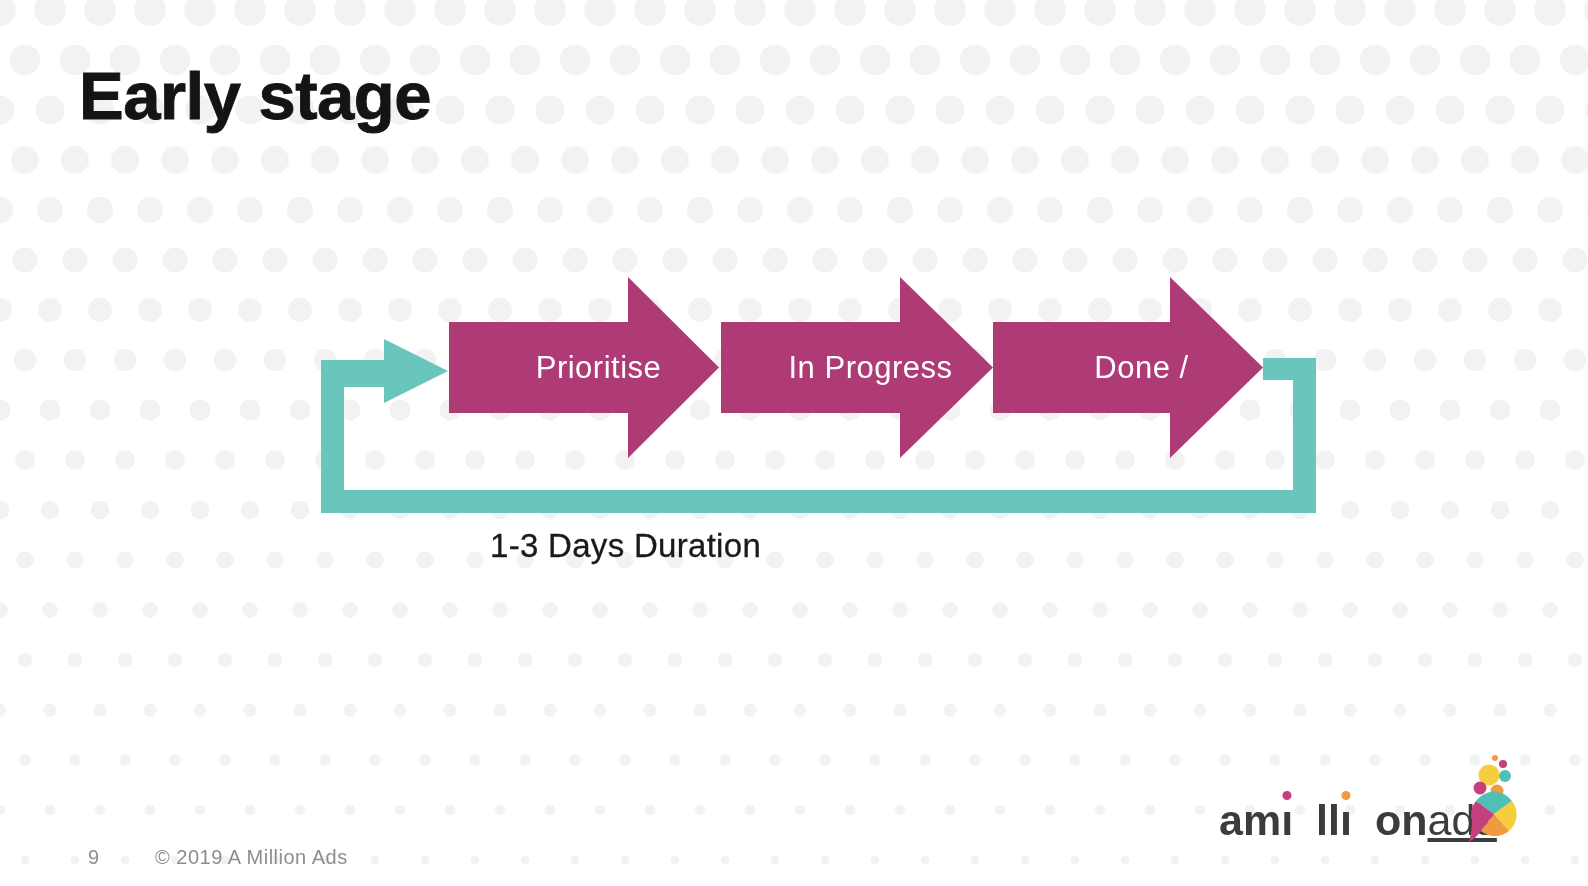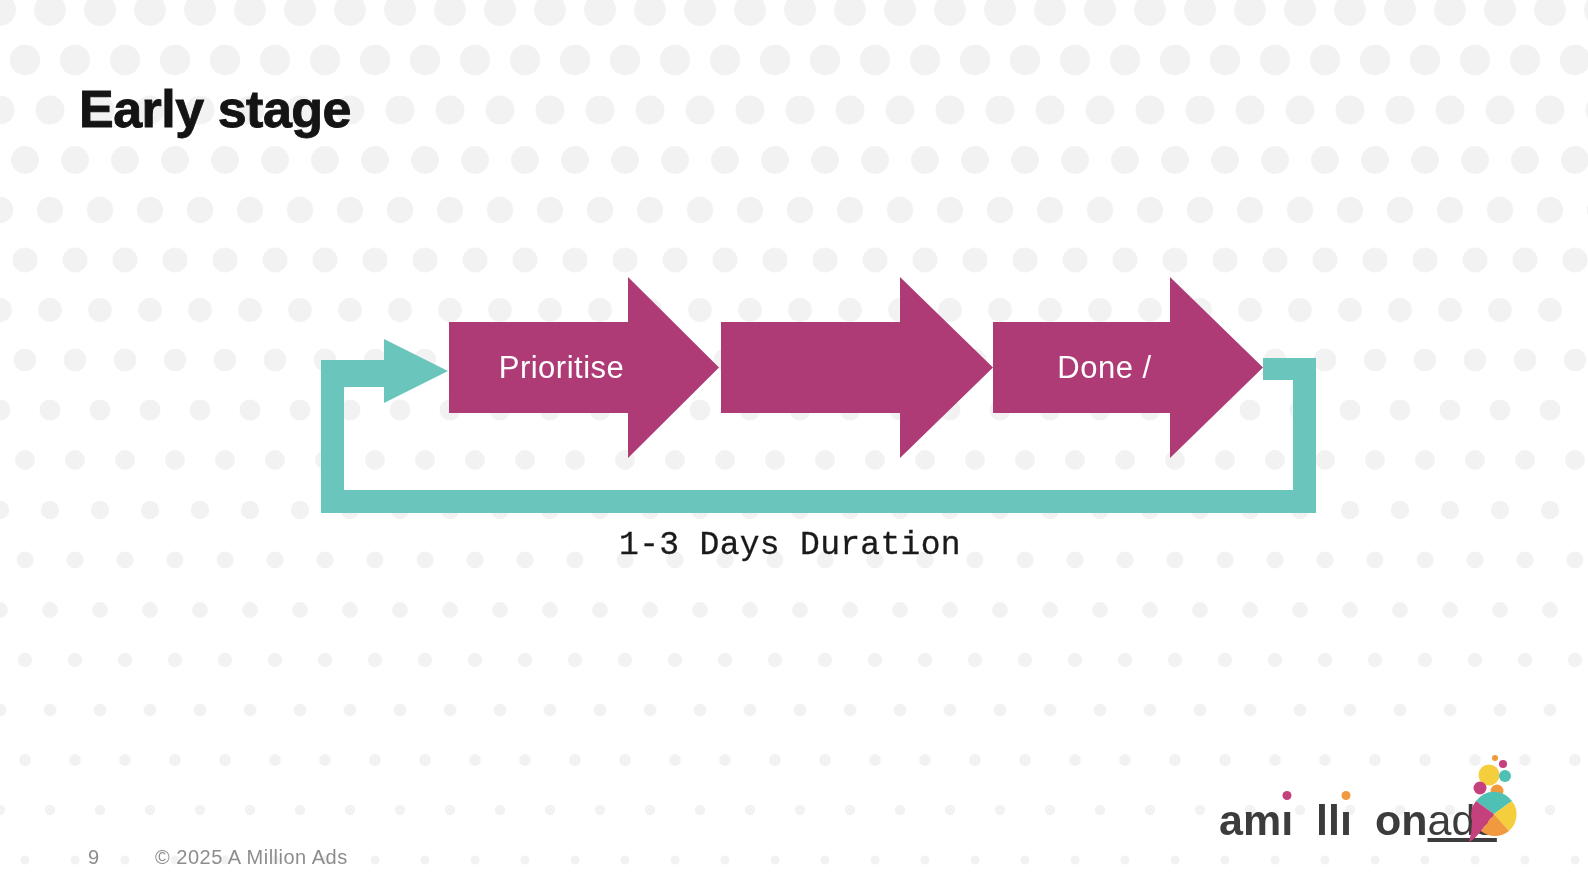--- a/index.html
+++ b/index.html
@@ -12,45 +12,44 @@
   .f-teal  { fill:var(--teal); }
   .f-magenta { fill:var(--magenta); }
   .f-lmag  { fill:var(--logo_magenta); }
   .f-lor   { fill:var(--logo_orange); }
   .f-lyel  { fill:var(--logo_yellow); }
   .f-lteal { fill:var(--logo_teal); }
 
   .content { position:absolute; inset:0; z-index:1; }
 
   .title {
-    position:absolute; left:79px; top:78px;
-    font-size:52px; line-height:63px; font-weight:700;
+    position:absolute; left:79px; top:64px;
+    font-size:67px; line-height:63px; font-weight:700;
     color:var(--title_text); -webkit-text-stroke:0.9px var(--title_text);
     letter-spacing:-0.5px;
   }
 
   #diagram { position:absolute; left:0; top:0; }
 
   .step-label {
     position:absolute; top:277px; height:181px;
     display:flex; flex-direction:column; justify-content:center;
     text-align:center; color:var(--label_text);
-    font-size:31px; line-height:34px; font-weight:400; letter-spacing:0.5px;
+    font-size:31px; line-height:34px; font-weight:400; letter-spacing:0.5px;margin-left:37px;
   }
   .step-label span { display:block; }
   .step-label-1 { left:449px; width:225px; }
   .step-label-2 { left:721px; width:225px; }
   .step-label-3 { left:993px; width:223px;text-align:center; }
 
   .duration-label {
     position:absolute; left:490px; top:527px; width:600px;
-    text-align:center; font-size:33px; font-weight:400;
+    text-align:left; font-size:33px; font-weight:400;
     color:var(--body_text); -webkit-text-stroke:0.3px var(--body_text);
     letter-spacing:0.3px;
-    font-family:Liberation Mono, monospace;
   }
 
   .footer-pagenum {
     position:absolute; left:88px; top:846px;
     font-size:20px; color:var(--footer_text); letter-spacing:0.5px;
   }
   .footer-copyright {
     position:absolute; left:155px; top:846px;
     font-size:20px; color:var(--footer_text); letter-spacing:0.5px;
   }
@@ -710,28 +709,32 @@
 
       <polygon class="f-magenta" points="449,322 628,322 628,277 719,367.5 628,458 628,413 449,413"></polygon>
       <polygon class="f-magenta" points="721,322 900,322 900,277 993,367.5 900,458 900,413 721,413"></polygon>
       <polygon class="f-magenta" points="993,322 1170,322 1170,277 1263,367.5 1170,458 1170,413 993,413"></polygon>
     </svg>
 
     <div class="step-label step-label-1">
       <span>Prioritise</span>
       <span></span>
     </div>
+    <div class="step-label step-label-2">
+      <span>In Progress</span>
+      <span></span>
+    </div>
     <div class="step-label step-label-3">
       <span>Done /</span>
     </div>
 
     <div class="duration-label">1-3 Days Duration</div>
 
     <div class="footer-pagenum">9</div>
-    <div class="footer-copyright">© 2025 A Million Ads</div>
+    <div class="footer-copyright">© 2019 A Million Ads</div>
 
     <div class="logo" aria-label="amillionads">
       <span class="b">am</span><span class="iwrap"><span class="idot idot-1"></span><span>ı</span></span><span class="b">ll</span><span class="iwrap"><span class="idot idot-2"></span><span>ı</span></span><span class="b">on</span><span class="l">ads</span>
     </div>
 
     <svg id="logomark" width="62" height="98" viewBox="0 0 62 98">
       <circle class="f-lor" cx="35" cy="8" r="3"></circle>
       <circle class="f-lmag" cx="43" cy="14" r="4"></circle>
       <circle class="f-lyel" cx="29" cy="25" r="10.5"></circle>
       <circle class="f-lteal" cx="45" cy="26" r="6"></circle>

